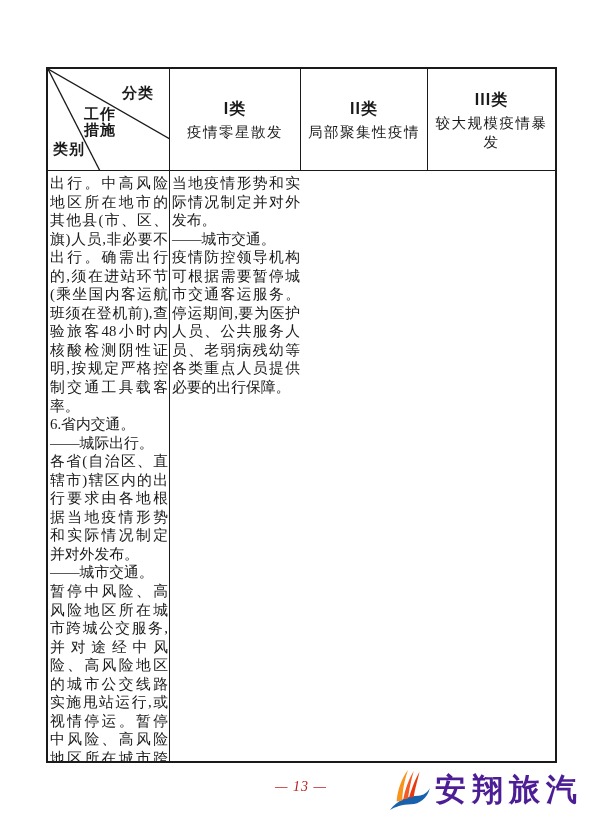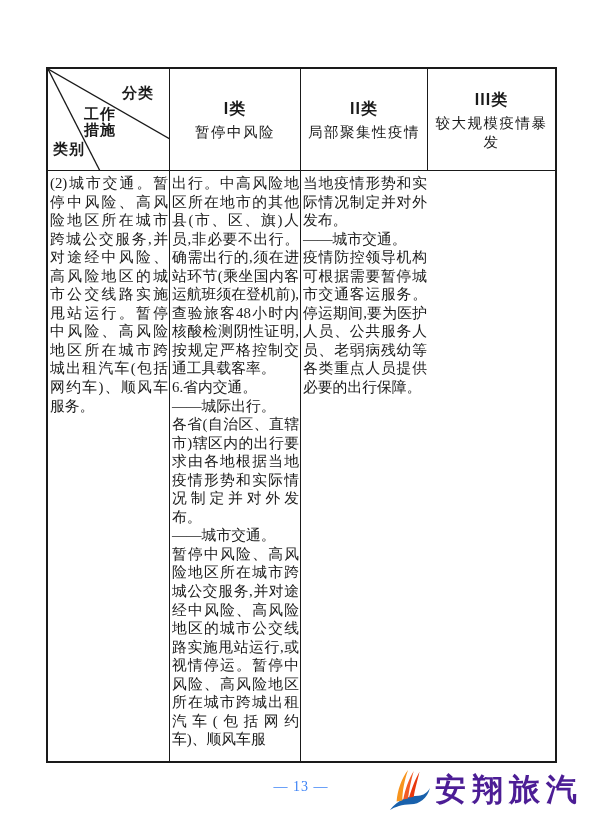--- a/index.html
+++ b/index.html
@@ -68,22 +68,23 @@
   .body-text{
     padding:3px 1px 0 2px;
     font-size:14.8px;line-height:18.55px;
     text-align:justify;
     text-justify:inter-character;
     white-space:pre-line;
   }
   
   .page-number{
     position:absolute;left:0;top:779px;width:602px;
-    text-align:center;font-size:14px;color:#3b82f6;
+    text-align:center;font-size:14px;color:#b91c1c;
     letter-spacing:1px;
+    font-style:italic;
   }
   .logo{
     position:absolute;left:388px;top:764px;height:52px;
     display:flex;align-items:center;
   }
   .logo-icon{margin-right:5px;}
   .logo-text{
     font-size:31px;font-weight:bold;
     letter-spacing:6px;white-space:nowrap;
     font-family:"Liberation Serif", serif;
@@ -102,35 +103,34 @@
         <line x1="0" y1="0" x2="52" y2="102" stroke="#1a1a1a" stroke-width="1.3"></line>
       </svg>
       <span class="lbl lbl-category">分类</span>
       <span class="lbl lbl-work">工作</span>
       <span class="lbl lbl-measure">措施</span>
       <span class="lbl lbl-class">类别</span>
     </div>
 
     <div class="cell header-row col-head">
       <div class="class-name">I类</div>
-      <div class="class-sub">暂停中风险</div>
+      <div class="class-sub">疫情零星散发</div>
     </div>
 
     <div class="cell header-row col-head">
       <div class="class-name">II类</div>
       <div class="class-sub">局部聚集性疫情</div>
     </div>
 
     <div class="cell header-row col-head last-col">
       <div class="class-name">III类</div>
       <div class="class-sub">较大规模疫情暴发</div>
     </div>
 
 
-    <div class="cell body-text">(2)城市交通。暂停中风险、高风险地区所在城市跨城公交服务,并对途经中风险、高风险地区的城市公交线路实施甩站运行。暂停中风险、高风险地区所在城市跨城出租汽车(包括网约车)、顺风车服务。</div>
 
     <div class="cell body-text">出行。中高风险地区所在地市的其他县(市、区、旗)人员,非必要不出行。确需出行的,须在进站环节(乘坐国内客运航班须在登机前),查验旅客48小时内核酸检测阴性证明,按规定严格控制交通工具载客率。
 6.省内交通。
 ——城际出行。
 各省(自治区、直辖市)辖区内的出行要求由各地根据当地疫情形势和实际情况制定并对外发布。
 ——城市交通。
 暂停中风险、高风险地区所在城市跨城公交服务,并对途经中风险、高风险地区的城市公交线路实施甩站运行,或视情停运。暂停中风险、高风险地区所在城市跨城出租汽车(包括网约车)、顺风车服</div>
 
     <div class="cell body-text last-col">当地疫情形势和实际情况制定并对外发布。
 ——城市交通。

